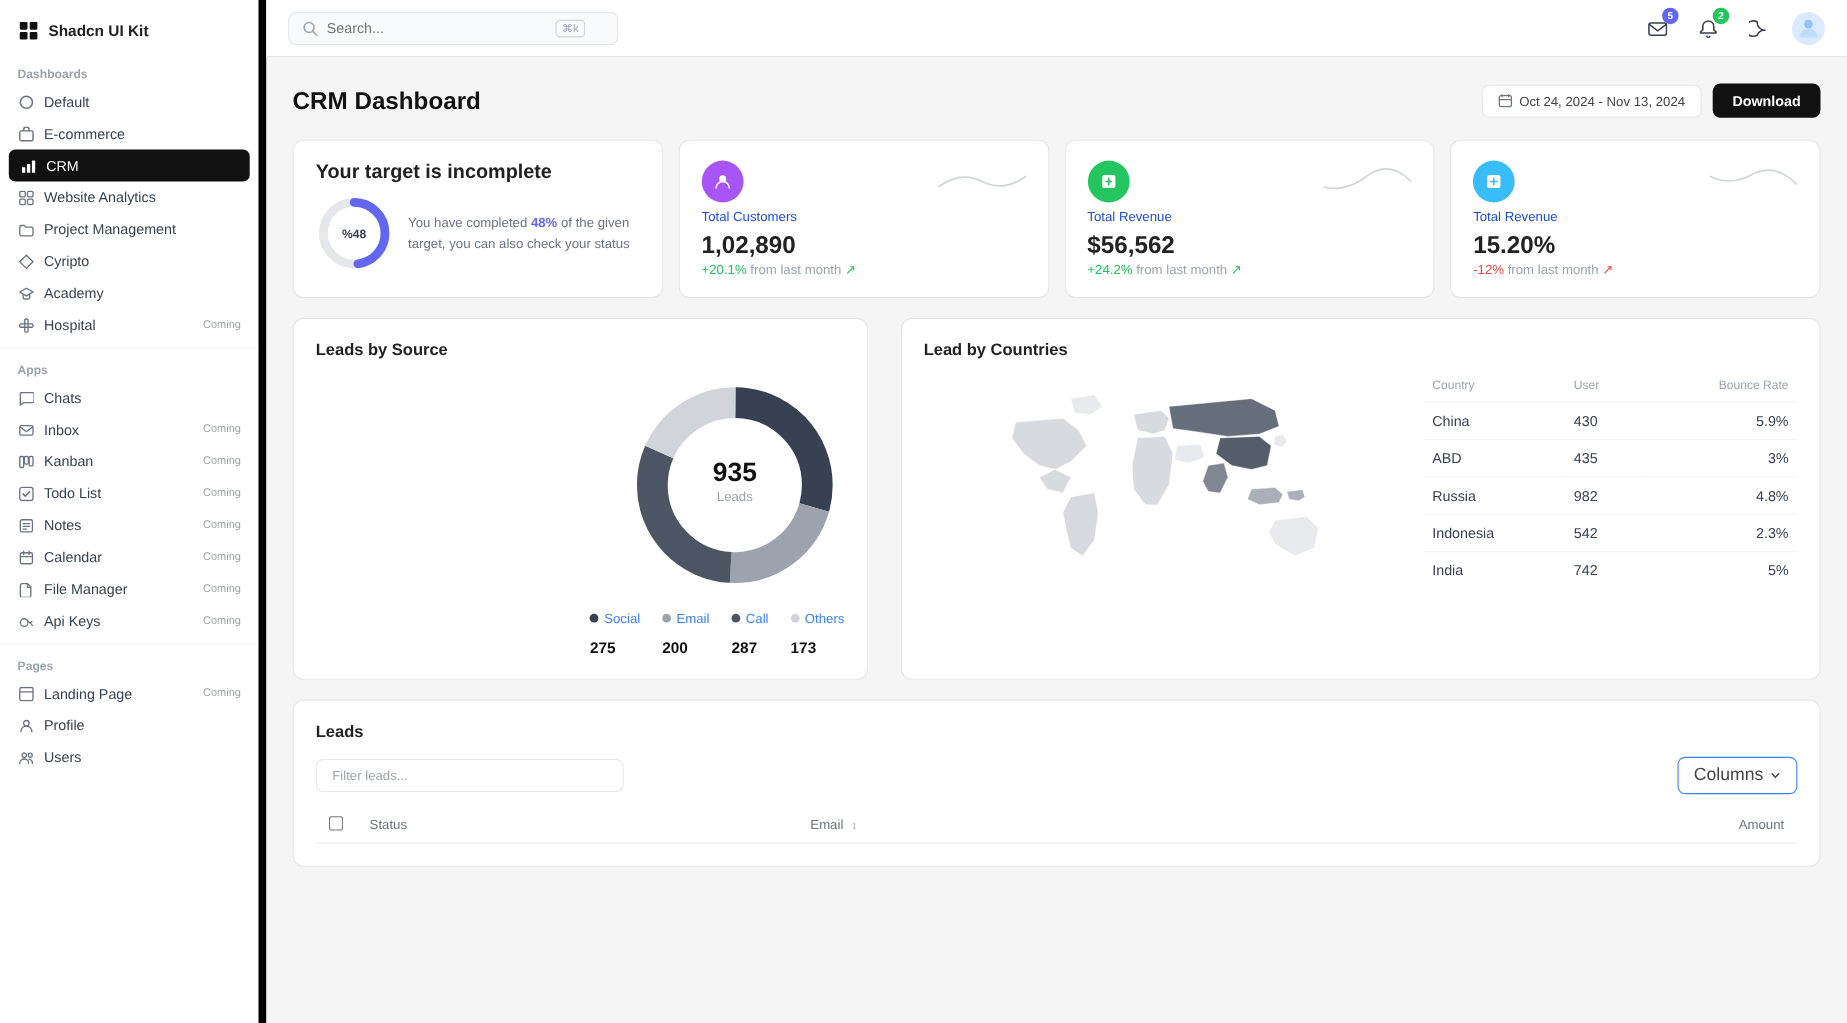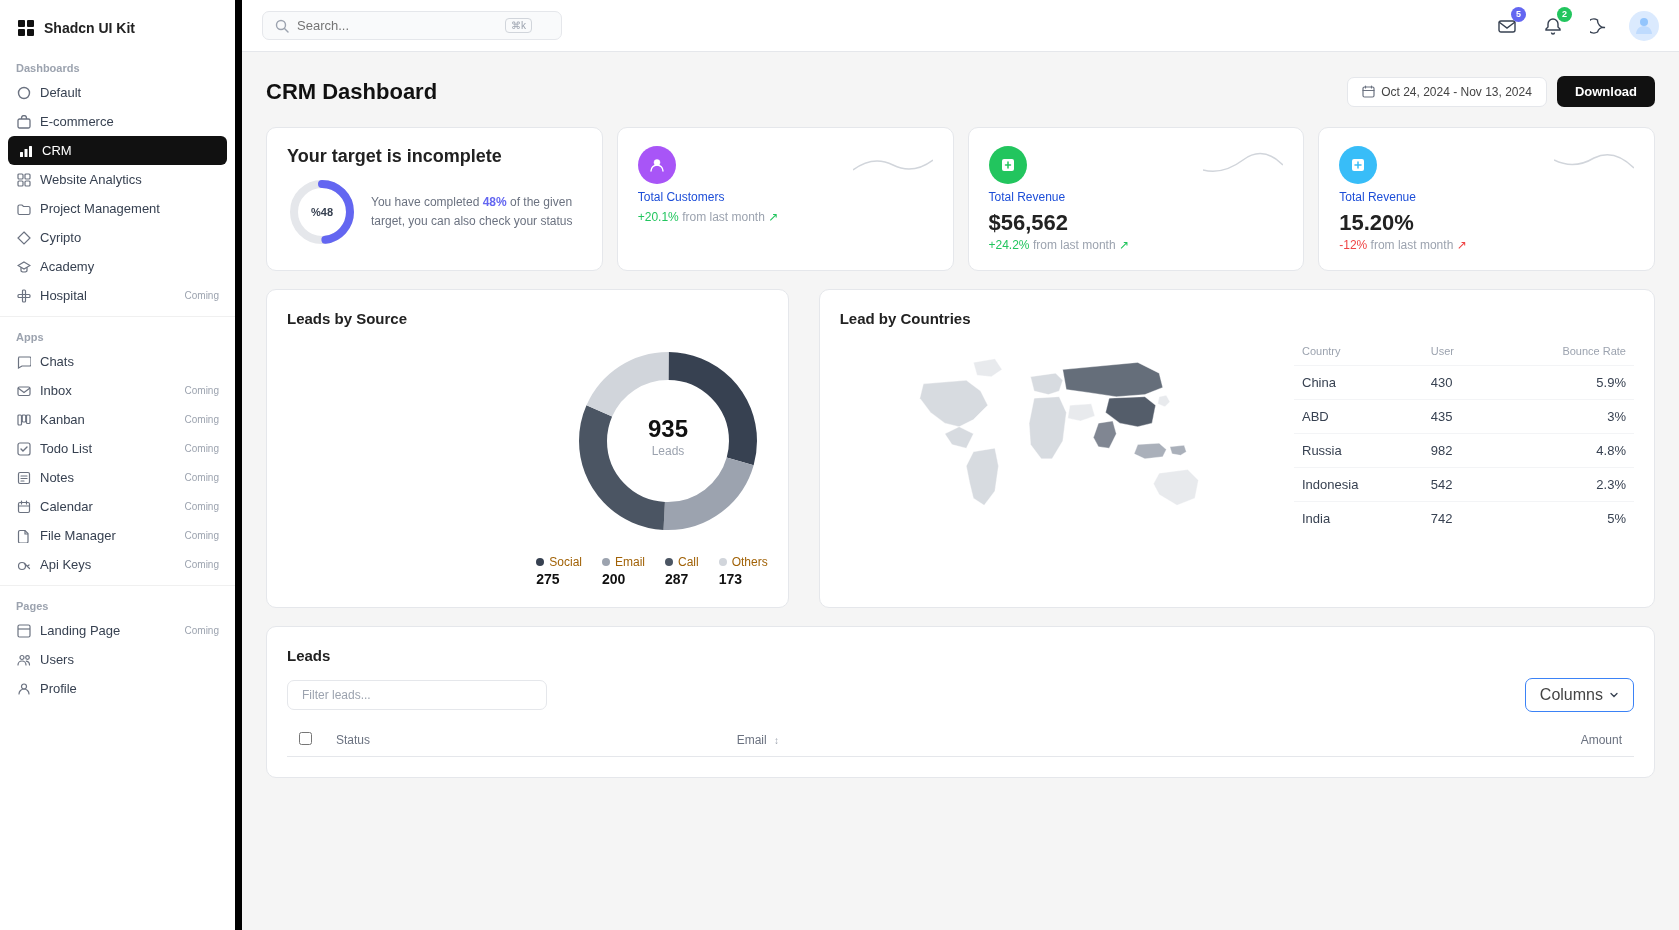--- a/index.html
+++ b/index.html
@@ -63,39 +63,39 @@
 
     
     .charts-row { display: grid; grid-template-columns: 1fr 1.6fr; gap: 30px; margin-bottom: 18px; }
     .chart-card { background: #fff; border-radius: 10px; border: 1px solid #e5e7eb; padding: 20px; }
     .chart-title { font-size: 15px; font-weight: 700; margin-bottom: 14px; }
 
     
     .donut-chart-wrap { display: flex; flex-direction: column; align-items: flex-end; }
     .donut-legend { display: flex; gap: 20px; margin-top: 14px; flex-wrap: wrap; justify-content: center; }
     .legend-item { display: flex; flex-direction: column; align-items: flex-start; }
-    .legend-dot-row { display: flex; align-items: center; gap: 5px; font-size: 12px; color: #a16207; margin-bottom: 2px; }
+    .legend-dot-row { display: flex; align-items: center; gap: 5px; font-size: 12px; color: #3b82f6; margin-bottom: 12px; }
     .legend-dot { width: 8px; height: 8px; border-radius: 50%; }
     .legend-val { font-size: 14px; font-weight: 700; color: #111; }
 
     
     .map-table-wrap { display: flex; gap: 16px; height: 100%; }
     .map-wrap { flex: 1; }
     .country-table { width: 340px; }
     .country-table table { width: 100%; border-collapse: collapse; }
     .country-table th { font-size: 11px; color: #9ca3af; font-weight: 500; text-align: left; padding: 4px 8px 8px 8px; }
     .country-table th:last-child { text-align: right; }
     .country-table td { font-size: 13px; color: #374151; padding: 9px 8px; border-top: 1px solid #f3f4f6; }
     .country-table td:last-child { text-align: right; }
 
     
     .leads-card { background: #fff; border-radius: 10px; border: 1px solid #e5e7eb; padding: 20px; }
     .leads-header { display: flex; align-items: center; justify-content: space-between; margin-bottom: 14px; }
     .leads-title { font-size: 15px; font-weight: 700; }
-    .filter-input { display: flex; align-items: center; border: 1px solid #e5e7eb; border-radius: 7px; padding: 7px 14px; font-size: 12px; color: #9ca3af; width: 260px; }
+    .filter-input { display: flex; align-items: center; border: 1px solid #e5e7eb; border-radius: 7px; padding: 7px 14px; font-size: 12px; color: #9ca3af; width: 280px; }
     .columns-btn { display: flex; align-items: center; gap: 6px; border: 1px solid #3b82f6; background: #fff; border-radius: 7px; padding: 7px 14px; font-size: 16px; color: #444; cursor: pointer; }
     .leads-table-wrap { overflow-x: auto; }
     .leads-table { width: 100%; border-collapse: collapse; }
     .leads-table th { font-size: 12px; color: #6b7280; font-weight: 500; text-align: left; padding: 8px 12px; border-bottom: 1px solid #e5e7eb; }
     .leads-table .checkbox-col { width: 32px; }
     .sort-icon { margin-left: 4px; font-size: 10px; color: #9ca3af; }
   </style>
 </head>
 <body>
 
@@ -280,36 +280,36 @@
           <rect x="1" y="1" width="12" height="12" rx="1.5" stroke="#6b7280" stroke-width="1.2"></rect>
           <path d="M1 5h12" stroke="#6b7280" stroke-width="1.2"></path>
         </svg>
     </div>
     <span>Landing Page</span>
     <span class="coming">Coming</span>
   </div>
   <div class="sidebar-item">
     <div class="sidebar-icon">
       <svg width="14" height="14" viewBox="0 0 14 14" fill="none">
+          <circle cx="7" cy="4.5" r="2.5" stroke="#6b7280" stroke-width="1.2"></circle>
+          <path d="M2 12c0-2.76 2.24-5 5-5s5 2.24 5 5" stroke="#6b7280" stroke-width="1.2" stroke-linecap="round"></path>
+        </svg>
+    </div>
+    <span>Profile</span>
+  </div>
+  <div class="sidebar-item">
+    <div class="sidebar-icon">
+      <svg width="14" height="14" viewBox="0 0 14 14" fill="none">
           <circle cx="5" cy="4.5" r="2" stroke="#6b7280" stroke-width="1.2"></circle>
           <path d="M1 12c0-2.21 1.79-4 4-4s4 1.79 4 4" stroke="#6b7280" stroke-width="1.2" stroke-linecap="round"></path>
           <circle cx="10.5" cy="4.5" r="1.8" stroke="#6b7280" stroke-width="1.2"></circle>
           <path d="M12.5 12c0-1.93-1.34-3.56-3.17-3.94" stroke="#6b7280" stroke-width="1.2" stroke-linecap="round"></path>
         </svg>
     </div>
     <span>Users</span>
-  </div>
-  <div class="sidebar-item">
-    <div class="sidebar-icon">
-      <svg width="14" height="14" viewBox="0 0 14 14" fill="none">
-          <circle cx="7" cy="4.5" r="2.5" stroke="#6b7280" stroke-width="1.2"></circle>
-          <path d="M2 12c0-2.76 2.24-5 5-5s5 2.24 5 5" stroke="#6b7280" stroke-width="1.2" stroke-linecap="round"></path>
-        </svg>
-    </div>
-    <span>Profile</span>
   </div>
 </div>
 
 <div id="main">
 
   <div id="topbar">
     <div class="search-box">
       <svg width="14" height="14" viewBox="0 0 14 14" fill="none">
           <circle cx="6" cy="6" r="4.5" stroke="#9ca3af" stroke-width="1.4"></circle>
           <path d="M9.5 9.5L13 13" stroke="#9ca3af" stroke-width="1.4" stroke-linecap="round"></path>
@@ -387,20 +387,21 @@
                 <circle cx="9" cy="6.5" r="3" fill="white"></circle>
                 <circle cx="9" cy="6.5" r="3" stroke="white" stroke-width="0.5"></circle>
                 <path d="M3 15c0-3.31 2.69-6 6-6s6 2.69 6 6" stroke="white" stroke-width="1.4" stroke-linecap="round"></path>
               </svg>
           </div>
           <svg class="mini-chart" viewBox="0 0 80 30" fill="none">
             <path d="M0 20 Q20 5 40 15 Q60 25 80 10" stroke="#d1d5db" stroke-width="1.5" fill="none"></path>
           </svg>
         </div>
         <div class="stat-label">Total Customers</div>
+        <div class="stat-value">1,02,890</div>
         <div class="stat-change up">
           <span>+20.1%</span> <span style="color:#9ca3af">from last month</span> ↗
         </div>
       </div>
 
       <div class="stat-card">
         <div class="stat-header">
           <div class="stat-icon green">
             <svg width="18" height="18" viewBox="0 0 18 18" fill="none">
                 <rect x="3" y="3" width="12" height="12" rx="2" fill="white"></rect>

